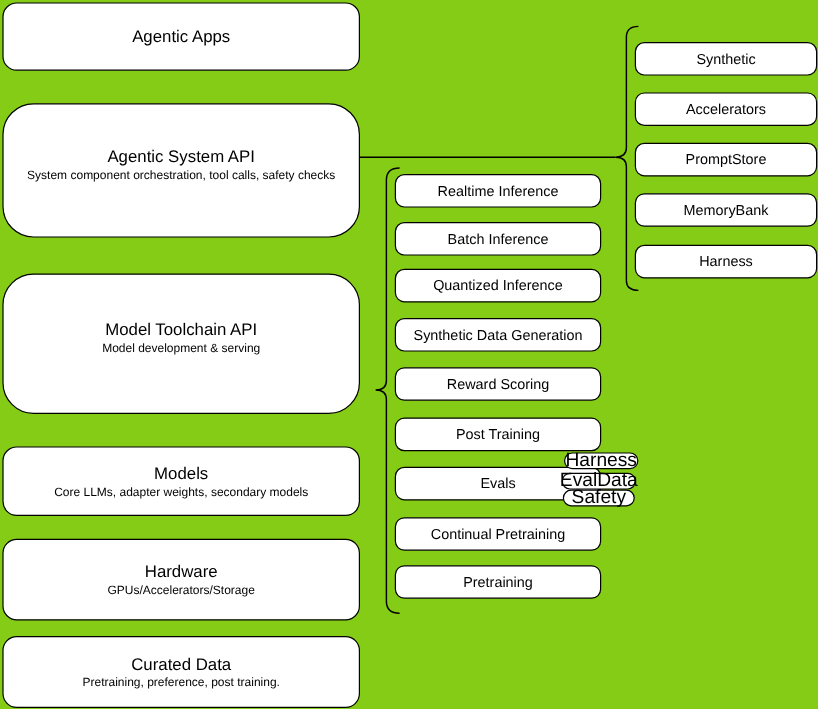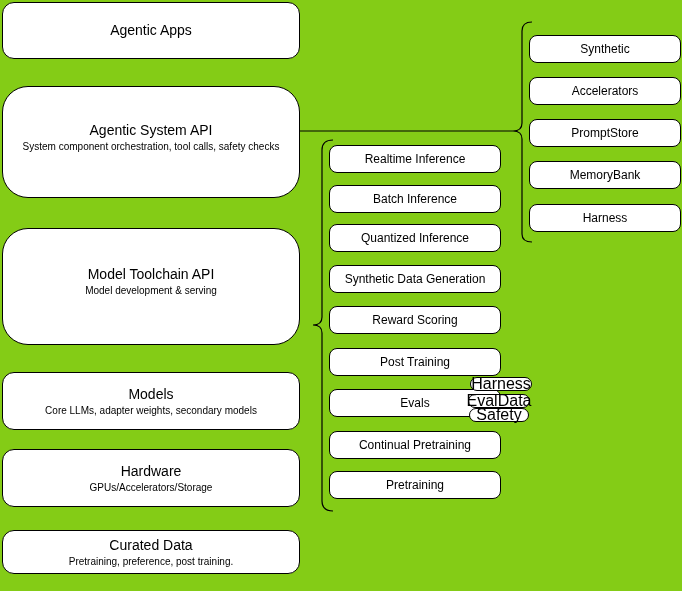--- a/index.html
+++ b/index.html
@@ -54,25 +54,25 @@
     <div class="s">System component orchestration, tool calls, safety checks</div>
   </div>
   <div class="lbox r26" style="top:228px;height:117px">
     <div class="t">Model Toolchain API</div>
     <div class="s">Model development &amp; serving</div>
   </div>
   <div class="lbox" style="top:372px;height:58px">
     <div class="t">Models</div>
     <div class="s">Core LLMs, adapter weights, secondary models</div>
   </div>
-  <div class="lbox" style="top:449px;height:58px">
+  <div class="lbox" style="top:449px;height:68px">
     <div class="t">Hardware</div>
     <div class="s">GPUs/Accelerators/Storage</div>
   </div>
-  <div class="lbox" style="top:530px;height:44px">
+  <div class="lbox" style="top:530px;height:60px">
     <div class="t">Curated Data</div>
     <div class="s">Pretraining, preference, post training.</div>
   </div>
 
   <div class="mbox" style="top:145px">
     <span>Realtime Inference</span>
   </div>
   <div class="mbox" style="top:185px">
     <span>Batch Inference</span>
   </div>

